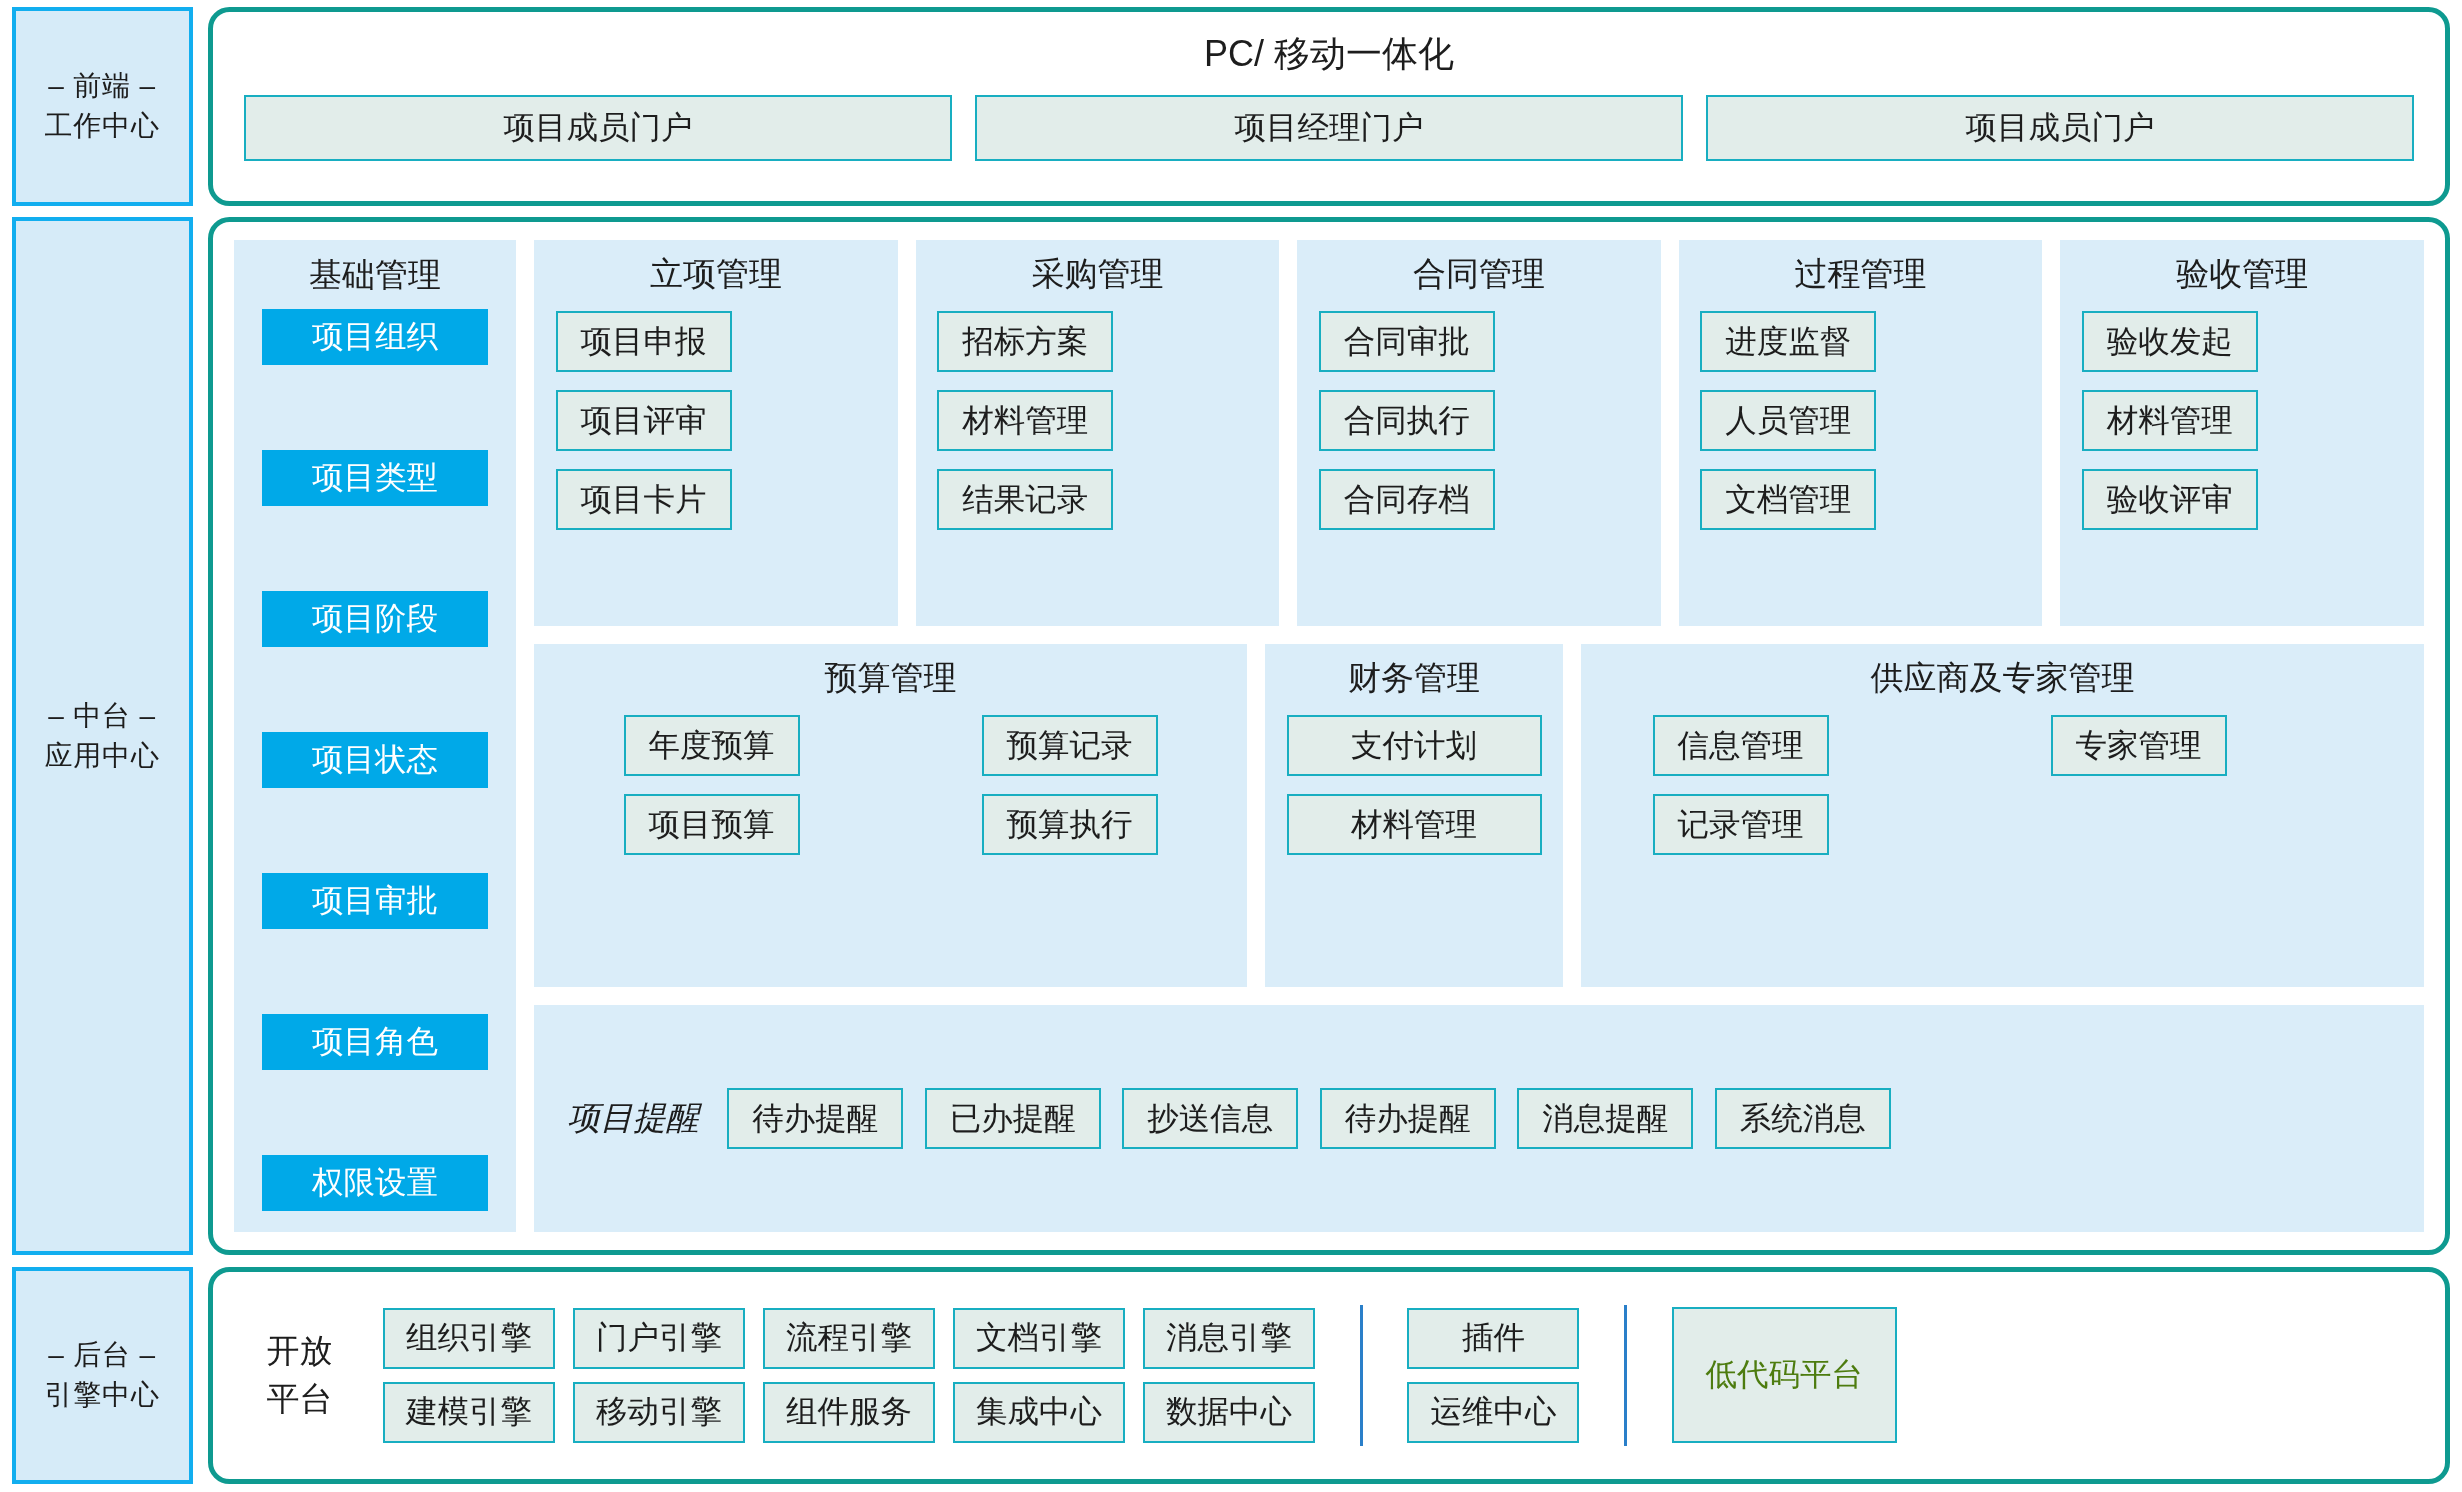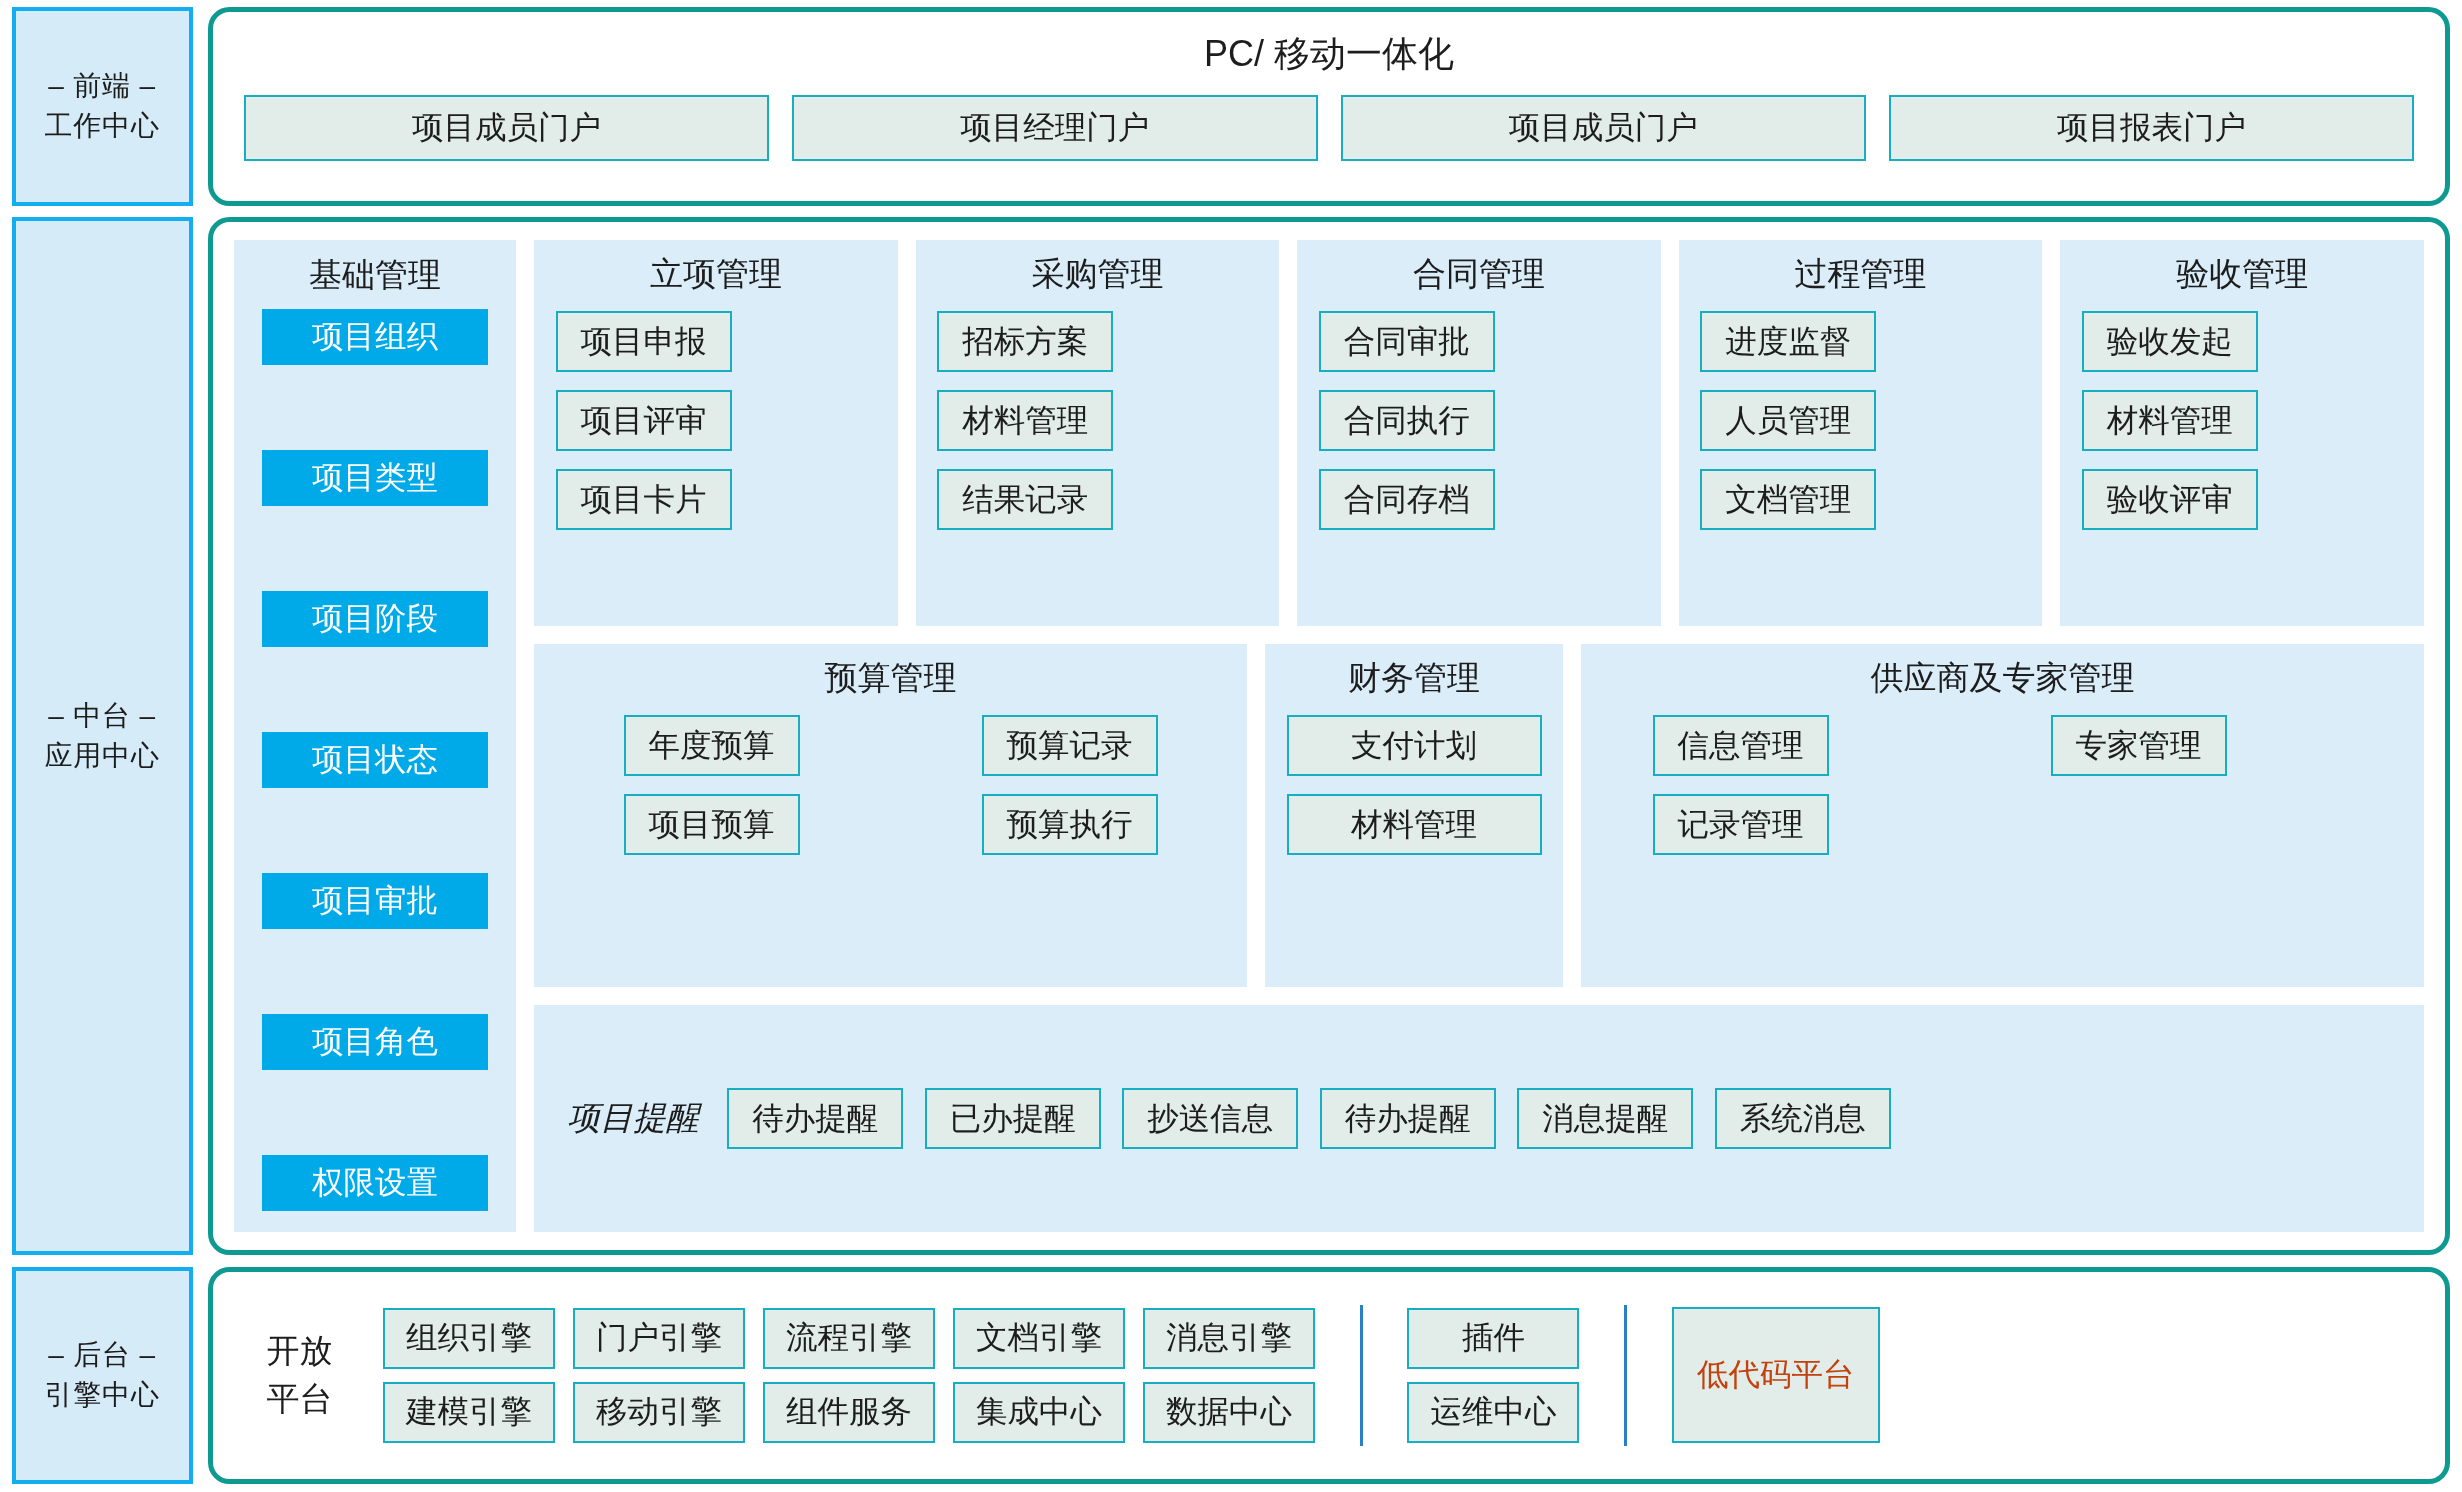--- a/index.html
+++ b/index.html
@@ -264,30 +264,30 @@
     flex: 0 0 3.3px;
     margin: 0 23px;
   }
   .plugin-grid {
     display: grid;
     grid-template-columns: 172px;
     grid-auto-rows: 61px;
     gap: 13.3px;
   }
   .lowcode-box {
-    width: 208px;
+    width: 225px;
     height: 136px;
     background: #e2edea;
     border: 2.5px solid #18aec1;
     box-sizing: border-box;
     display: flex;
     align-items: center;
     justify-content: center;
     font-size: 31.5px;
-    color: #c2410c;
+    color: #4d7c0f;
     white-space: nowrap;
   }
   .spacer { flex: 1 1 auto; }
 </style>
 </head>
 <body>
 
 <div class="diagram">
 
   <div class="band top">
@@ -295,21 +295,20 @@
       <span class="ln">– 前端 –</span>
       <span class="ln">工作中心</span>
     </div>
     <div class="panel">
       <div class="top-inner">
         <div class="top-title">PC/ 移动一体化</div>
         <div class="portal-row">
           <div class="portal-box">项目成员门户</div>
           <div class="portal-box">项目经理门户</div>
           <div class="portal-box">项目成员门户</div>
-          <div class="portal-box">项目报表门户</div>
         </div>
       </div>
     </div>
   </div>
 
   <div class="band middle">
     <div class="stage-label">
       <span class="ln">– 中台 –</span>
       <span class="ln">应用中心</span>
     </div>

